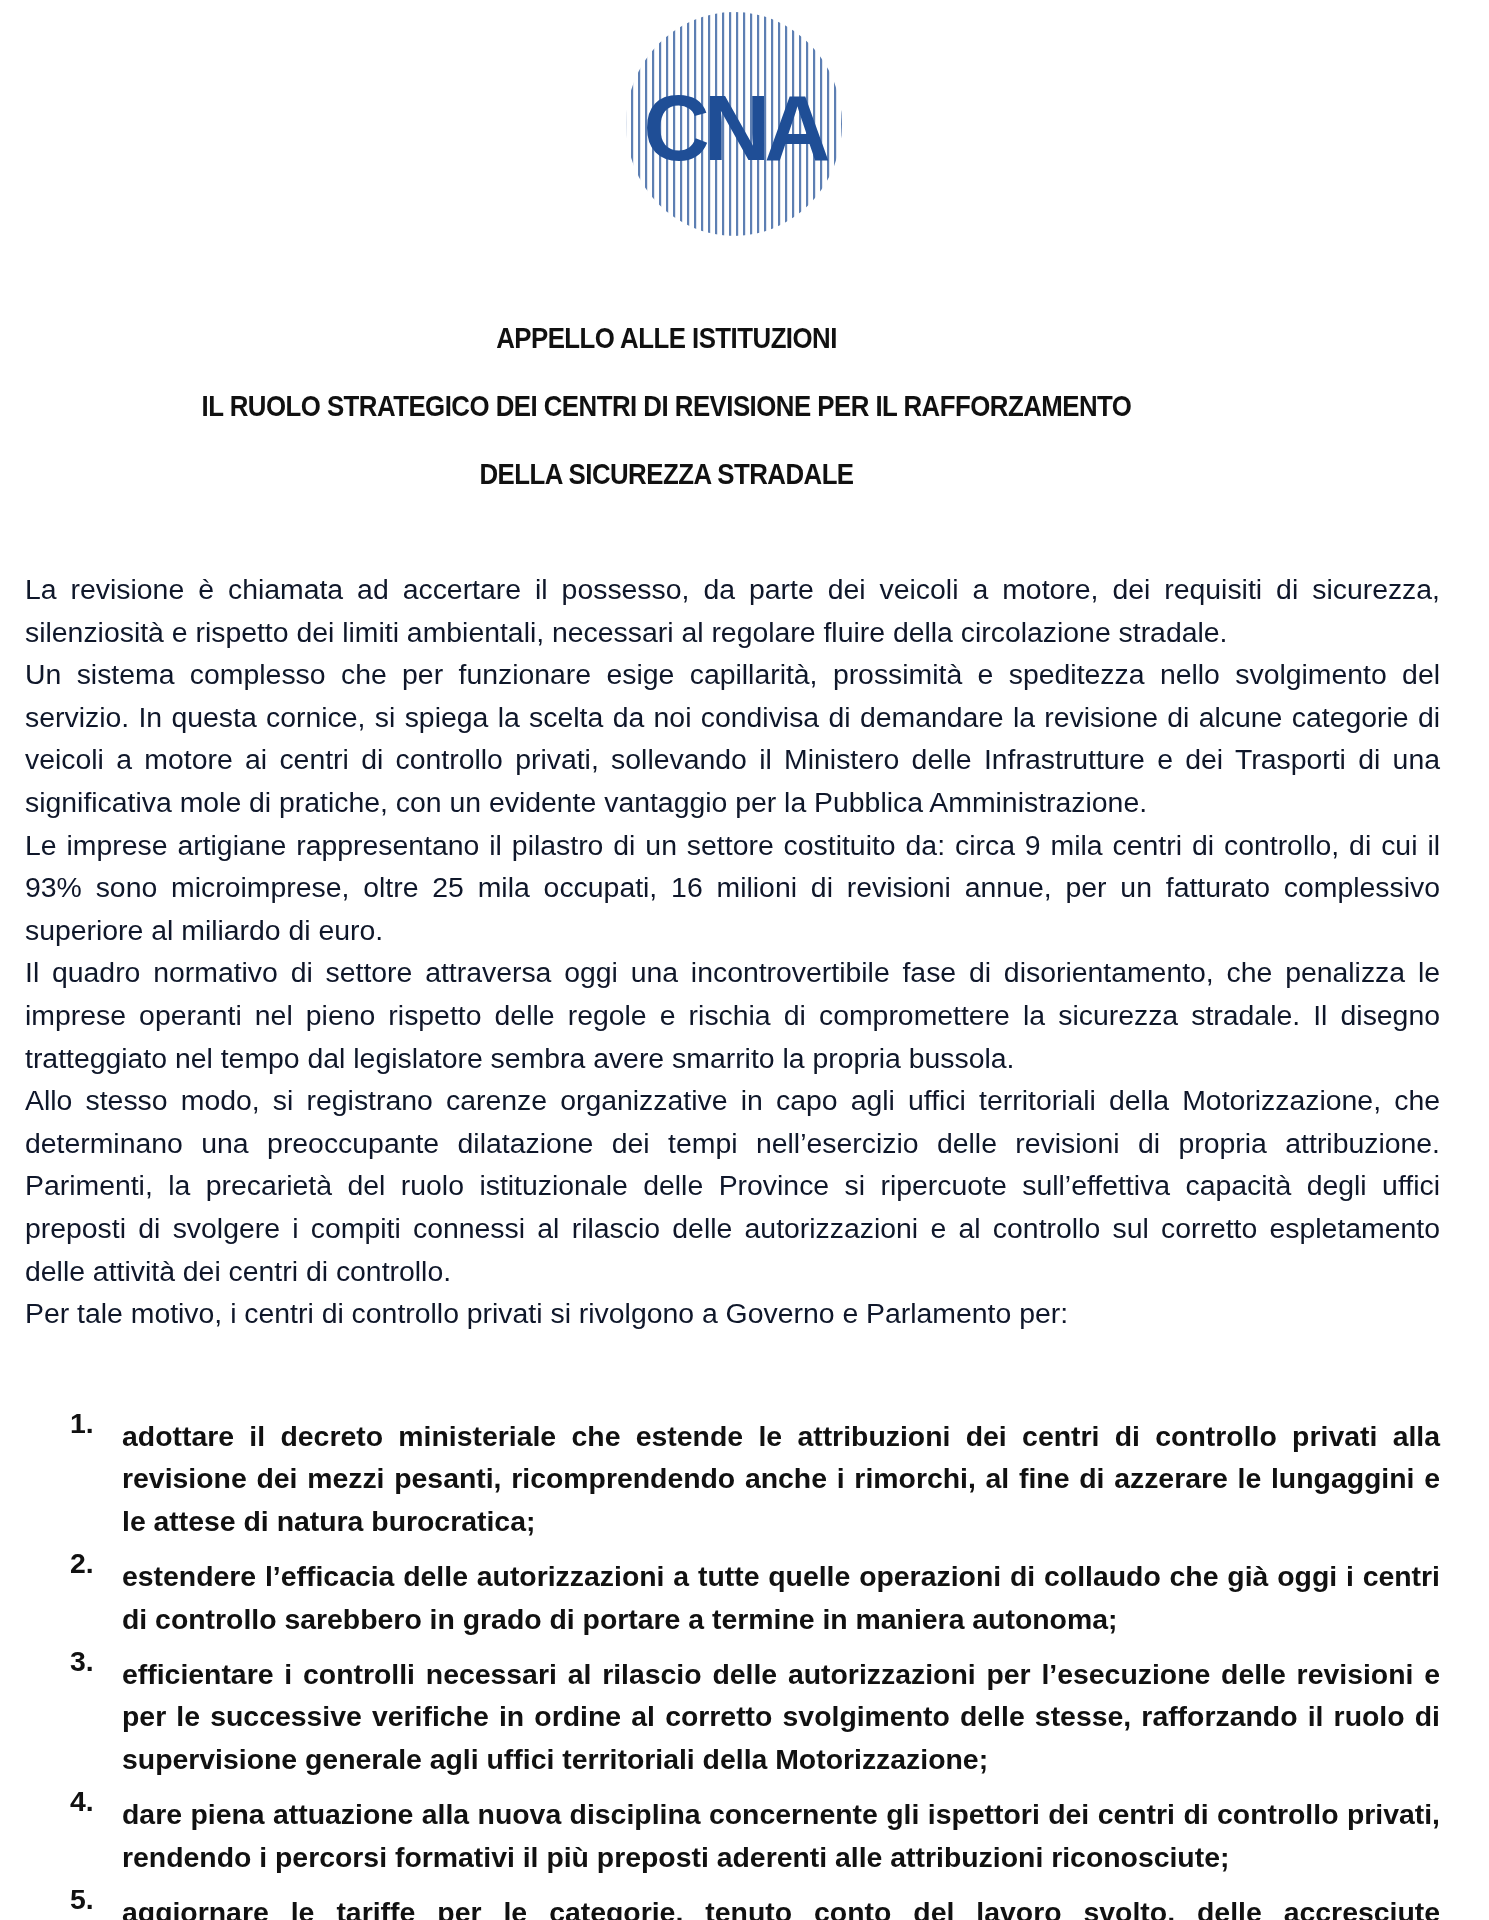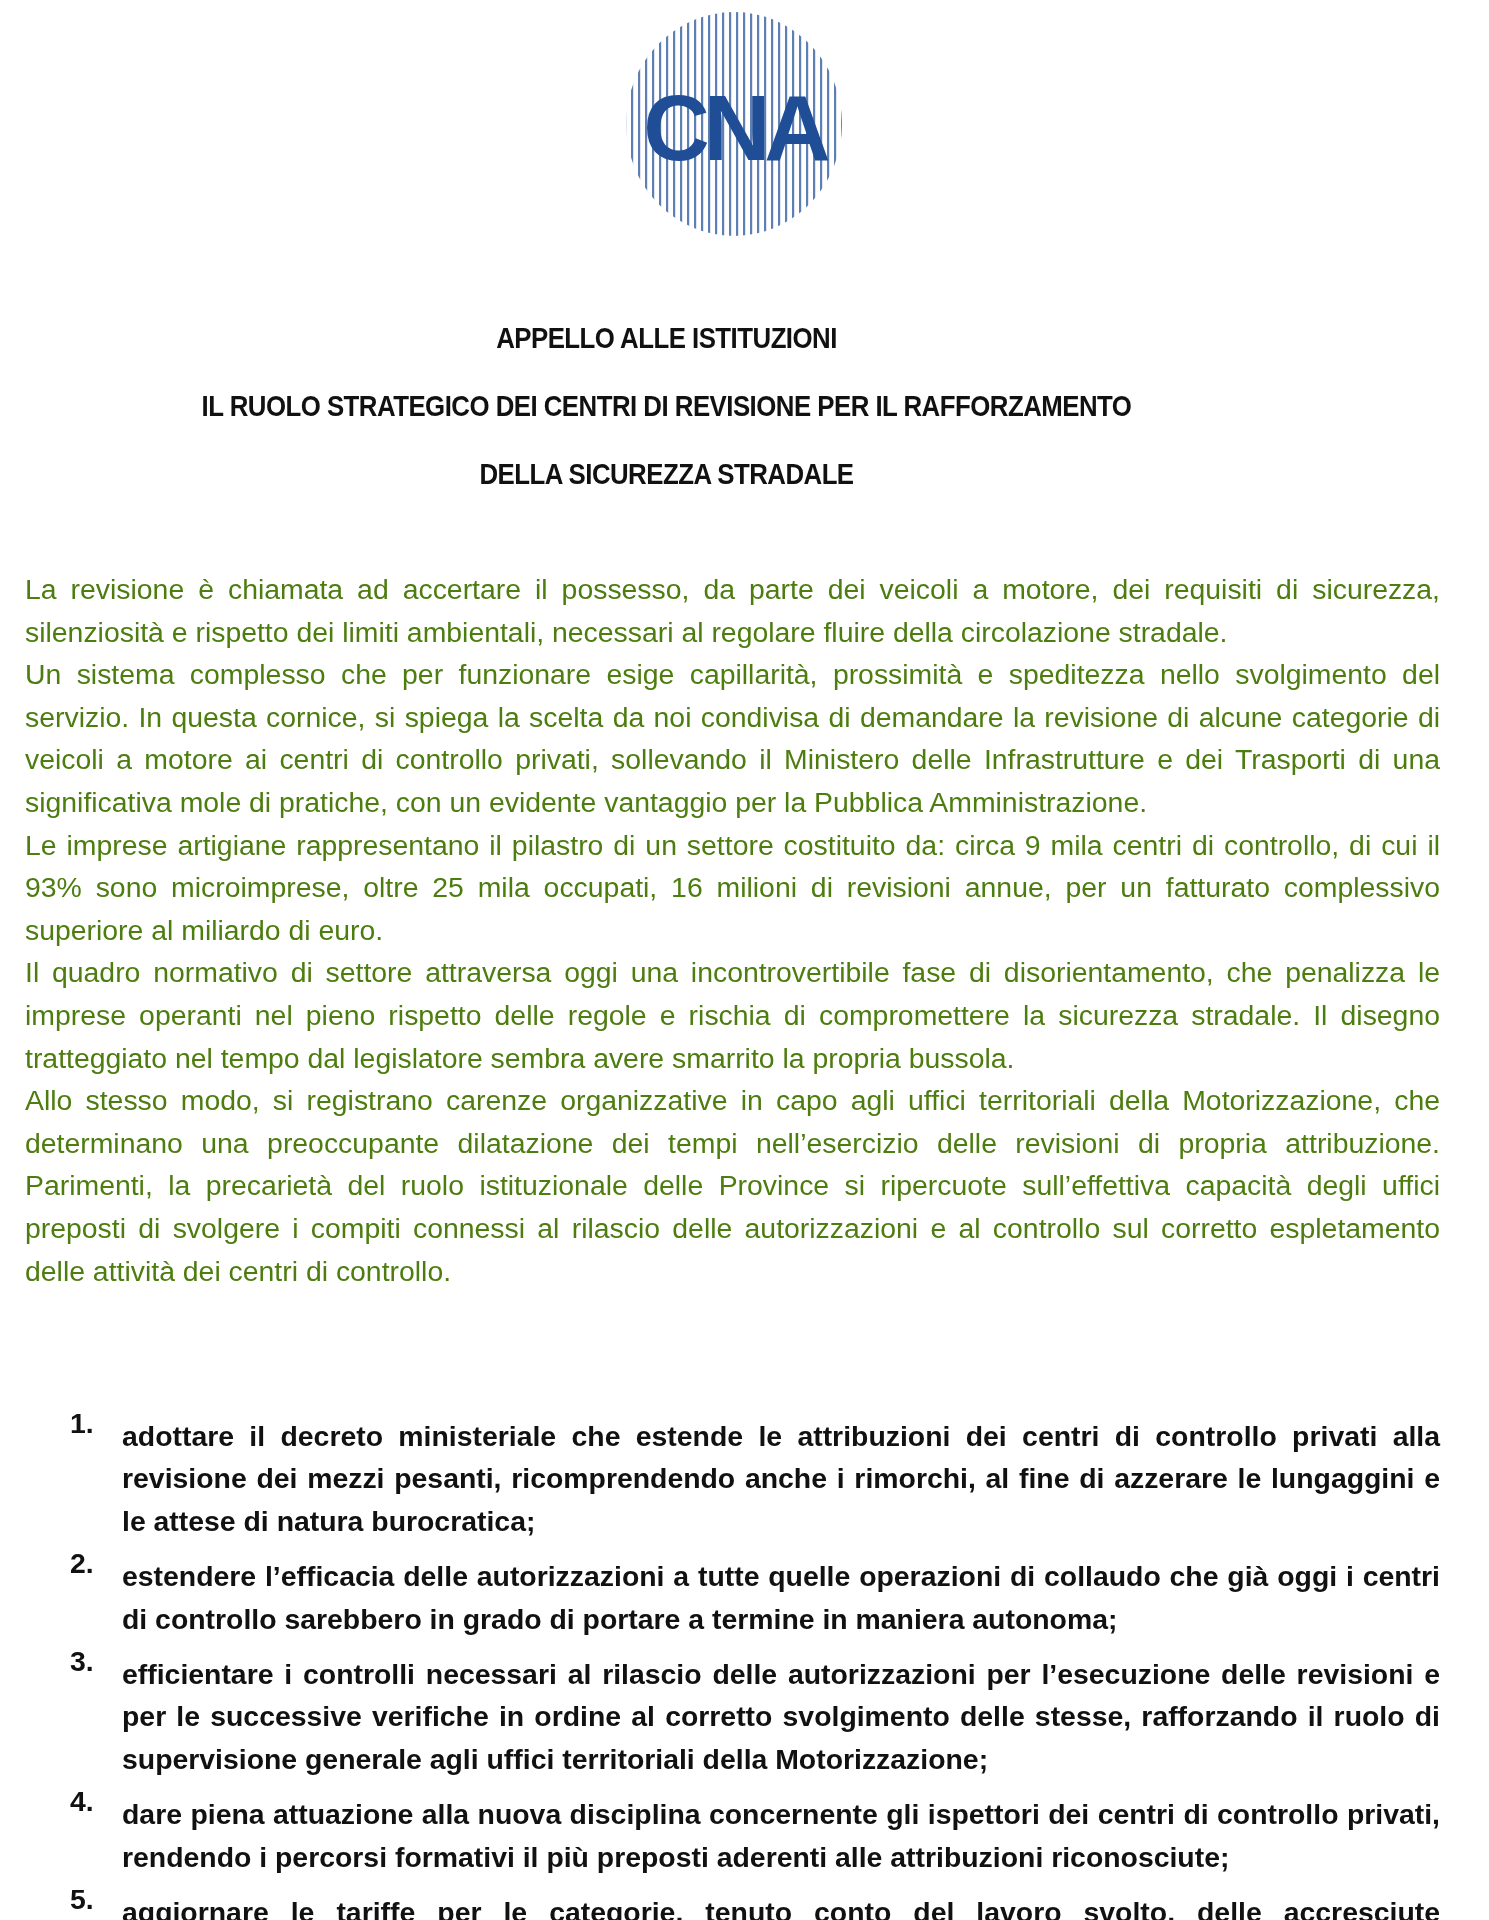--- a/index.html
+++ b/index.html
@@ -16,21 +16,21 @@
     position: absolute; left: 0; top: 318px; width: 1333px; text-align: center;
   }
   .title-line {
     font-weight: bold; font-size: 30px; letter-spacing: -0.6px; color: #111;
     font-family: "Liberation Sans Narrow", "Liberation Sans", sans-serif;
     transform: scaleX(0.86); transform-origin: center;
     height: 68px; line-height: 40px;
   }
   .body-text {
     position: absolute; left: 25px; top: 568px; width: 1415px;
-    font-size: 28.4px; line-height: 42.6px; color: #4d7c0f;
+    font-size: 28.4px; line-height: 42.6px; color: #0f172a;
     text-align: justify;
   }
   .body-text p { margin: 0; }
   .list {
     position: absolute; left: 70px; top: 1402px; width: 1370px;
     font-size: 28.4px; line-height: 42.4px; font-weight: bold; color: #111;
   }
   .list-item { display: flex; margin: 0; }
   .list-num { width: 52px; flex: 0 0 52px; }
   .list-text { flex: 1; text-align: justify; margin-top: 13px; }
@@ -61,20 +61,21 @@
   <div class="title-line">IL RUOLO STRATEGICO DEI CENTRI DI REVISIONE PER IL RAFFORZAMENTO</div>
   <div class="title-line">DELLA SICUREZZA STRADALE</div>
 </div>
 
 <div class="body-text">
   <p>La revisione è chiamata ad accertare il possesso, da parte dei veicoli a motore, dei requisiti di sicurezza, silenziosità e rispetto dei limiti ambientali, necessari al regolare fluire della circolazione stradale.</p>
   <p>Un sistema complesso che per funzionare esige capillarità, prossimità e speditezza nello svolgimento del servizio. In questa cornice, si spiega la scelta da noi condivisa di demandare la revisione di alcune categorie di veicoli a motore ai centri di controllo privati, sollevando il Ministero delle Infrastrutture e dei Trasporti di una significativa mole di pratiche, con un evidente vantaggio per la Pubblica Amministrazione.</p>
   <p>Le imprese artigiane rappresentano il pilastro di un settore costituito da: circa 9 mila centri di controllo, di cui il 93% sono microimprese, oltre 25 mila occupati, 16 milioni di revisioni annue, per un fatturato complessivo superiore al miliardo di euro.</p>
   <p>Il quadro normativo di settore attraversa oggi una incontrovertibile fase di disorientamento, che penalizza le imprese operanti nel pieno rispetto delle regole e rischia di compromettere la sicurezza stradale. Il disegno tratteggiato nel tempo dal legislatore sembra avere smarrito la propria bussola.</p>
   <p>Allo stesso modo, si registrano carenze organizzative in capo agli uffici territoriali della Motorizzazione, che determinano una preoccupante dilatazione dei tempi nell’esercizio delle revisioni di propria attribuzione. Parimenti, la precarietà del ruolo istituzionale delle Province si ripercuote sull’effettiva capacità degli uffici preposti di svolgere i compiti connessi al rilascio delle autorizzazioni e al controllo sul corretto espletamento delle attività dei centri di controllo.</p>
+  <p>Per tale motivo, i centri di controllo privati si rivolgono a Governo e Parlamento per:</p>
 </div>
 
 <div class="list">
   <div class="list-item">
     <span class="list-num">1.</span>
     <span class="list-text">adottare il decreto ministeriale che estende le attribuzioni dei centri di controllo privati alla revisione dei mezzi pesanti, ricomprendendo anche i rimorchi, al fine di azzerare le lungaggini e le attese di natura burocratica;</span>
   </div>
   <div class="list-item">
     <span class="list-num">2.</span>
     <span class="list-text">estendere l’efficacia delle autorizzazioni a tutte quelle operazioni di collaudo che già oggi i centri di controllo sarebbero in grado di portare a termine in maniera autonoma;</span>

